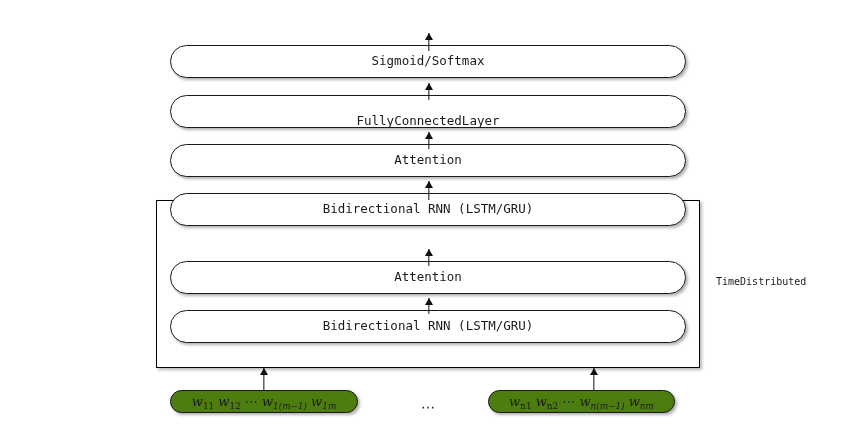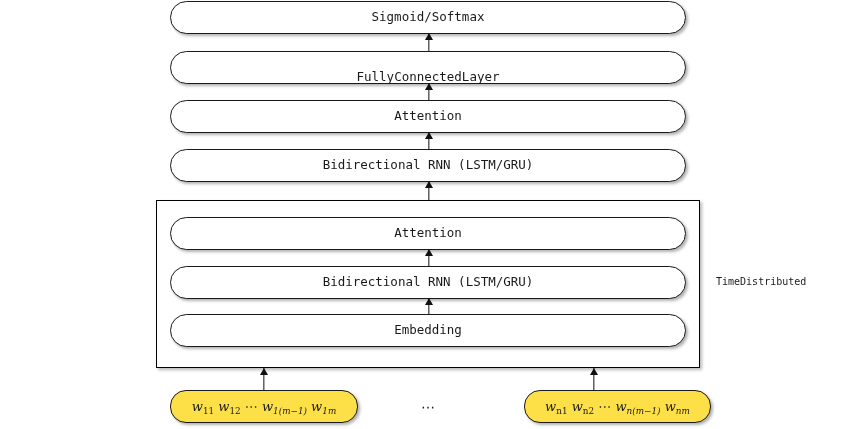--- a/index.html
+++ b/index.html
@@ -46,37 +46,38 @@
     width: 516px;
     height: 33px;
     box-sizing: border-box;
     border: 1.2px solid #1a1a1a;
     border-radius: 17px;
     background: #ffffff;
     box-shadow: 2px 2px 3px rgba(0,0,0,0.30);
     display: flex;
     align-items: center;
     justify-content: center;
+    margin-top: 44px;
   }
   .pill .pill-text {
     font-size: 12.5px;
     color: #1a1a1a;
     white-space: nowrap;
     line-height: 1;
   }
 
   
   .wordpill {
     position: absolute;
     top: 390px;
-    height: 33px;
+    height: 23px;
     box-sizing: border-box;
     border: 1.2px solid #1a1a1a;
     border-radius: 16px;
-    background: #fde047;
+    background: #4d7c0f;
     box-shadow: 2px 2px 3px rgba(0,0,0,0.30);
     display: flex;
     align-items: center;
     justify-content: center;
   }
   .wordpill .math {
     font-family: "DejaVu Serif", "Liberation Serif", serif;
     font-style: italic;
     font-size: 13px;
     color: #1a1a1a;
@@ -86,21 +87,21 @@
   .math sub {
     font-size: 0.68em;
     font-style: italic;
     vertical-align: baseline;
     position: relative;
     top: 0.32em;
   }
   .math .roman { font-style: normal; }
 
   #wordpill-left  { left: 170px; width: 188px; }
-  #wordpill-right { left: 524px; width: 187px; text-align: right; }
+  #wordpill-right { left: 488px; width: 187px; text-align: right; }
 
   .dots-between {
     position: absolute;
     left: 410px;
     top: 392px;
     width: 36px;
     text-align: center;
     font-family: "DejaVu Serif", "Liberation Serif", serif;
     font-size: 14px;
     color: #1a1a1a;
@@ -153,23 +154,20 @@
   </div>
 
   <div class="pill" style="top:217px;">
     <span class="pill-text">Attention</span>
   </div>
 
   <div class="pill" style="top:266px;">
     <span class="pill-text">Bidirectional RNN (LSTM/GRU)</span>
   </div>
 
-  <div class="pill" style="top:314px;">
-    <span class="pill-text">Embedding</span>
-  </div>
 
   <div class="arrow" style="left:424px; top:33px; width:10px; height:18px;">
     <div class="head"></div>
       <div class="shaft" style="height:18px;"></div>
   </div>
   <div class="arrow" style="left:424px; top:83px; width:10px; height:17px;">
     <div class="head"></div>
       <div class="shaft" style="height:17px;"></div>
   </div>
   <div class="arrow" style="left:424px; top:132px; width:10px; height:17px;">

